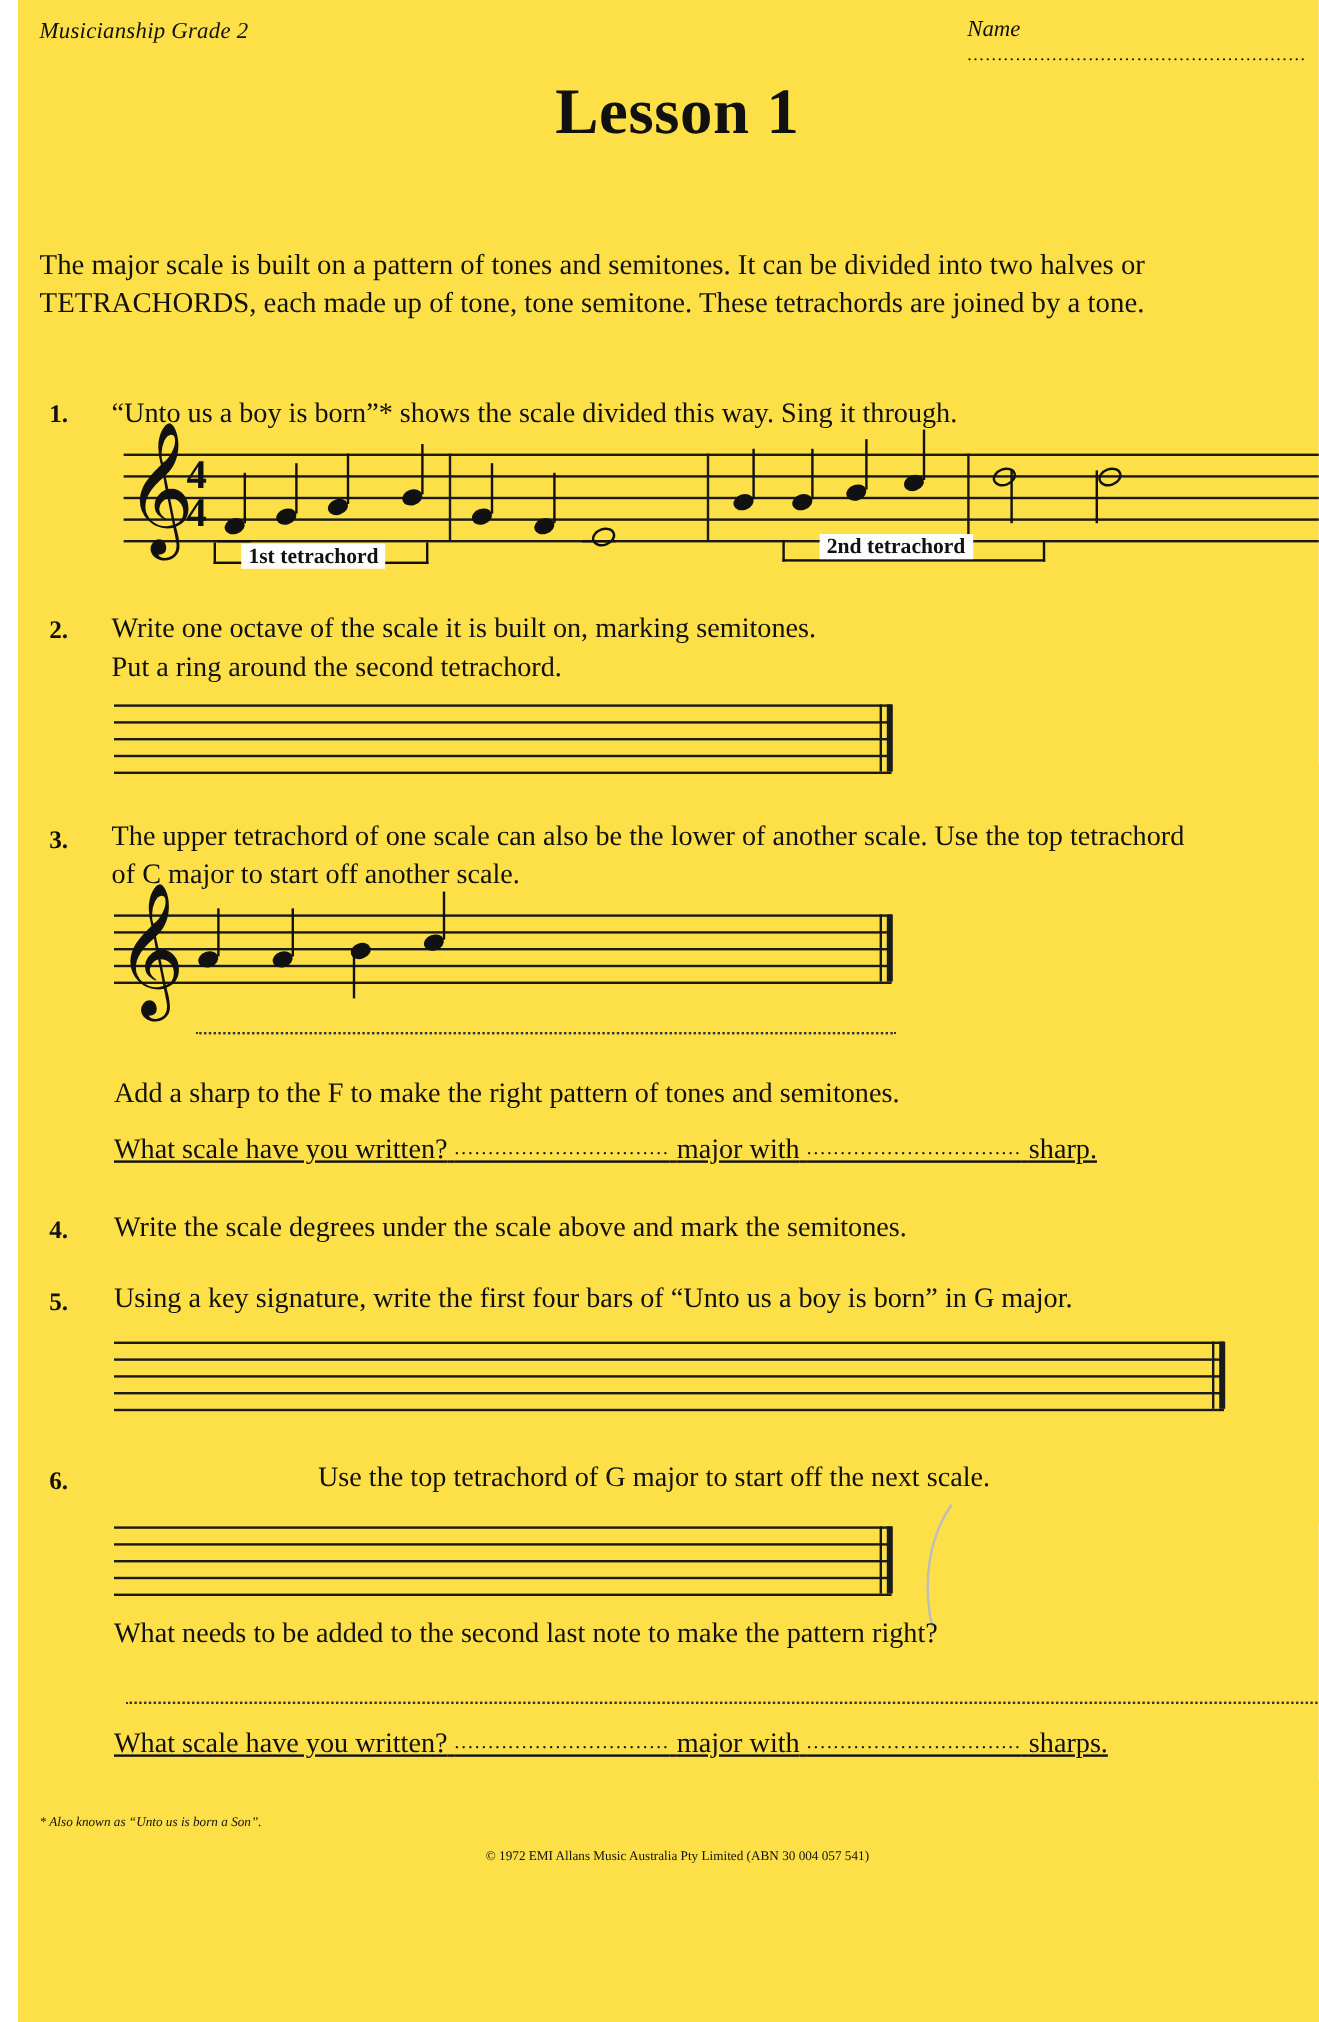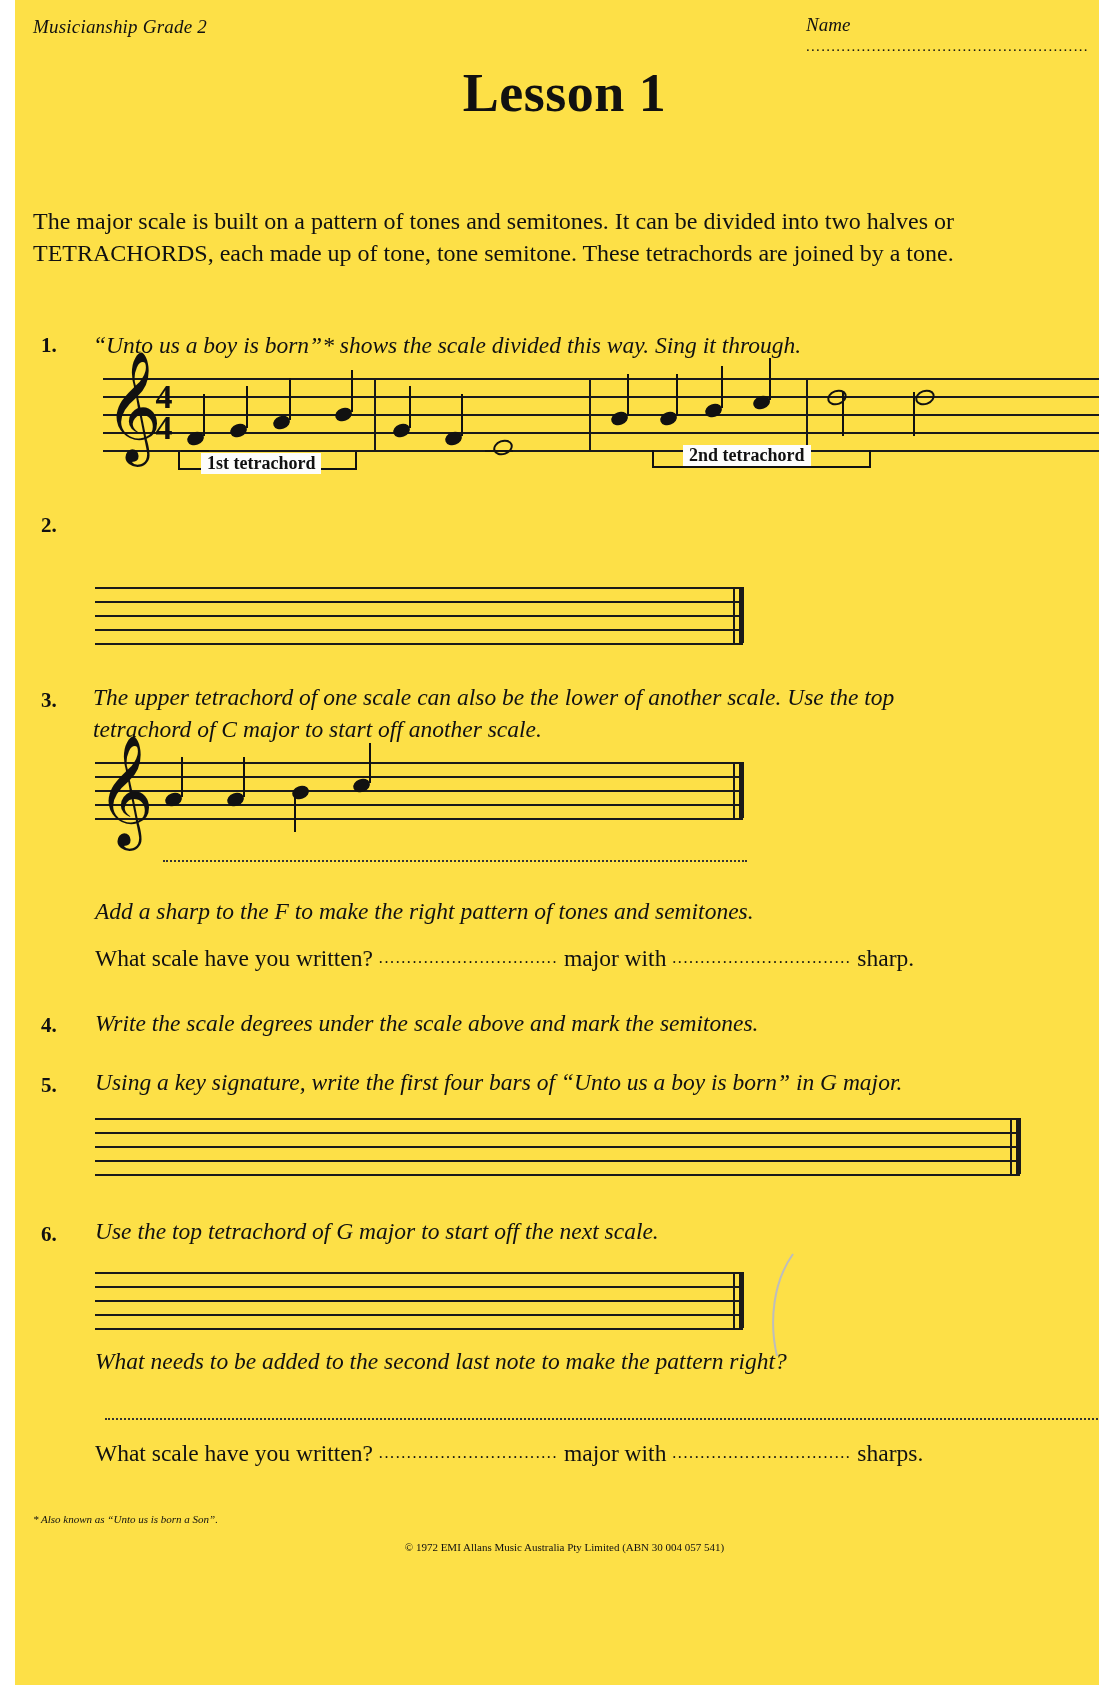--- a/index.html
+++ b/index.html
@@ -73,21 +73,20 @@
   
   .item-num {
     position: absolute;
     font-size: 21px;
     font-weight: bold;
   }
   .item-txt {
     position: absolute;
     font-size: 23.5px;
     line-height: 1.38;
-    font-style: italic;
   }
 
   
   .stave {
     position: absolute;
   }
   .stave .line {
     position: absolute;
     left: 0;
     width: 100%;
@@ -167,20 +166,21 @@
 
   .dotline {
     position: absolute;
     border-bottom: 2.5px dotted #333;
     height: 0;
   }
 
   .q-line {
     position: absolute;
     font-size: 23.5px;
+    text-decoration: underline;
   }
   .q-line .dotfill {
     letter-spacing: 1.6px;
     font-size: 16px;
     vertical-align: 3px;
   }
 
   .footnote {
     position: absolute;
     left: 18px; top: 1513px;
@@ -283,20 +283,22 @@
   <div class="note open" style="left:900px; top:390px;"></div>
   <div class="stem" style="left:898px; top:392px; height:44px;"></div>
 
   <div class="bracket" style="left:163px; top:452px; width:175px; height:16px;"></div>
   <div class="bracket-label" style="left:186px; top:453px;">1st tetrachord</div>
 
   <div class="bracket" style="left:637px; top:450px; width:215px; height:16px;"></div>
   <div class="bracket-label" style="left:668px; top:445px;">2nd tetrachord</div>
 
   <div class="item-num" style="left:26px; top:513px;">2.</div>
+  <div class="item-txt" style="left:78px; top:508px; width:880px; white-space:pre-line;">Write one octave of the scale it is built on, marking semitones.
+Put a ring around the second tetrachord.</div>
 
   <div class="stave" style="left:80px; top:587px; width:648px; height:56px;">
     <div class="line" style="top:0;"></div>
     <div class="line" style="top:14px;"></div>
     <div class="line" style="top:28px;"></div>
     <div class="line" style="top:42px;"></div>
     <div class="line" style="top:56px;"></div>
     <div class="barline" style="left:638px; top:0; height:56px;"></div>
     <div class="barline thick" style="left:644px; top:0; height:56px;"></div>
   </div>
@@ -352,21 +354,21 @@
     <div class="line" style="top:0;"></div>
     <div class="line" style="top:14px;"></div>
     <div class="line" style="top:28px;"></div>
     <div class="line" style="top:42px;"></div>
     <div class="line" style="top:56px;"></div>
     <div class="barline" style="left:915px; top:0; height:56px;"></div>
     <div class="barline thick" style="left:921px; top:0; height:56px;"></div>
   </div>
 
   <div class="item-num" style="left:26px; top:1222px;">6.</div>
-  <div class="item-txt" style="left:80px; top:1215px; width:900px;">Use the top tetrachord of G major to start off the next scale.</div>
+  <div class="item-txt" style="left:80px; top:1215px; width:900px;text-align:center;">Use the top tetrachord of G major to start off the next scale.</div>
 
   <div class="stave" style="left:80px; top:1272px; width:648px; height:56px;">
     <div class="line" style="top:0;"></div>
     <div class="line" style="top:14px;"></div>
     <div class="line" style="top:28px;"></div>
     <div class="line" style="top:42px;"></div>
     <div class="line" style="top:56px;"></div>
     <div class="barline" style="left:638px; top:0; height:56px;"></div>
     <div class="barline thick" style="left:644px; top:0; height:56px;"></div>
   </div>

